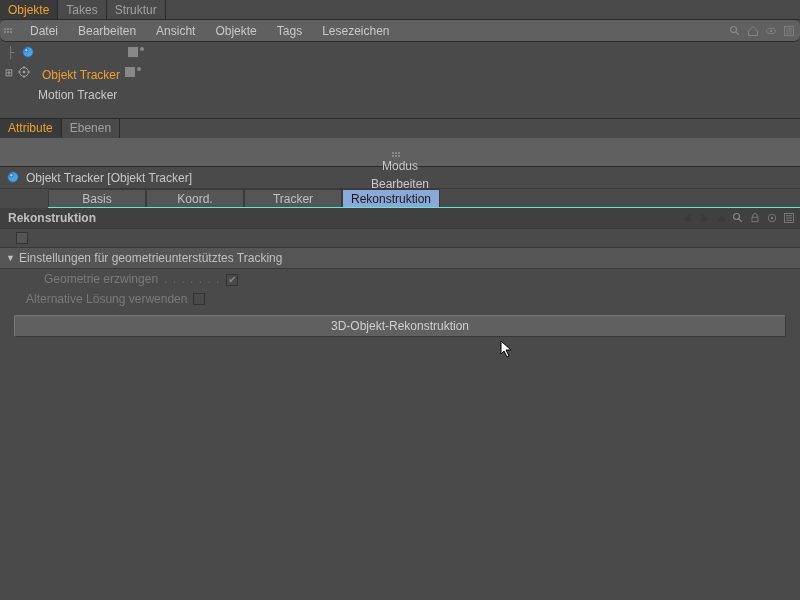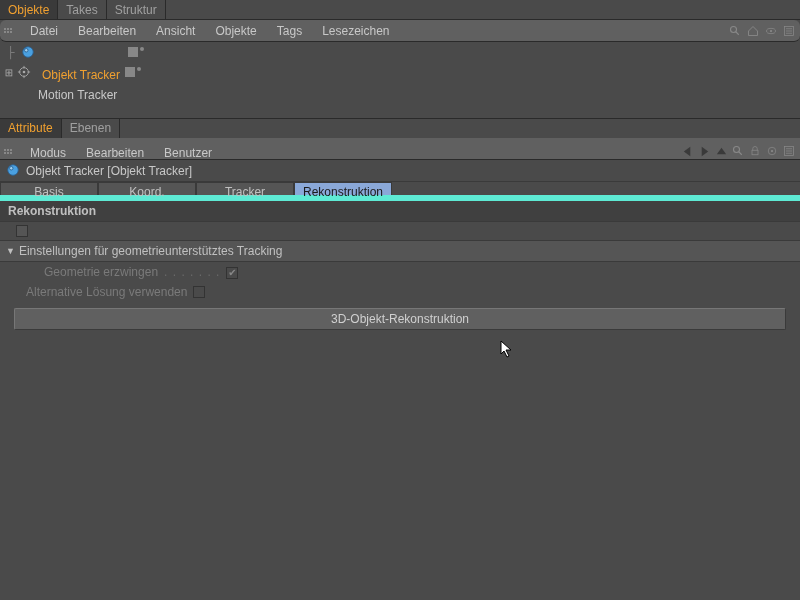--- a/index.html
+++ b/index.html
@@ -33,29 +33,29 @@
 
 .vspace { height: 24px; background: #4a4a4a; }
 .hdiv { height: 1px; background: #2a2a2a; }
 
 
 .attr-tabs { display: flex; background: #3a3a3a; height: 19px; }
 .attr-tab { padding: 2px 8px; background: #4a4a4a; border-right: 1px solid #2a2a2a; cursor: pointer; color: #a0a0a0; }
 .attr-tab.active { background: #3a3a3a; color: #f0a030; }
 .attr-tabs-remainder { flex: 1; background: #4a4a4a; }
 
-.attr-menubar { display: flex; align-items: flex-start; background: #606060; height: 22px; padding: 6px 4px; border-bottom: 1px solid #2a2a2a; }
+.attr-menubar { display: flex; align-items: center; background: #606060; height: 22px; padding: 14px 4px; border-bottom: 1px solid #2a2a2a; flex-direction: column; }
 .attr-menubar-right { margin-left: auto; display: flex; gap: 3px; align-items: center; }
 
 
 .obj-header { display: flex; align-items: center; background: #4a4a4a; height: 22px; padding: 0 6px; color: #c8c8c8; border-bottom: 1px solid #3a3a3a; }
 .obj-header-icon { width: 16px; height: 16px; margin-right: 4px; }
 
 
-.prop-tabs { display: flex; background: #4a4a4a; height: 19px; border-bottom: 6px solid #5eead4; }
+.prop-tabs { display: flex; background: #4a4a4a; height: 19px; border-bottom: 1px solid #5eead4; margin-left: 48px; }
 .prop-tab { width: 98px; text-align: center; padding: 2px 0; background: #555; border: 1px solid #3a3a3a; border-bottom: none; margin-right: 0; cursor: pointer; color: #c0c0c0; }
 .prop-tab.active { background: #8aa8d8; color: #1a1a1a; }
 
 
 .section-heading { background: #404040; color: #c0c0c0; padding: 3px 8px; font-weight: bold; border-bottom: 1px solid #3a3a3a; }
 
 
 .form-row { display: flex; align-items: center; padding: 3px 8px 3px 16px; gap: 6px; }
 .form-label { color: #c0c0c0; }
 .form-label.disabled { color: #7a7a7a; }

